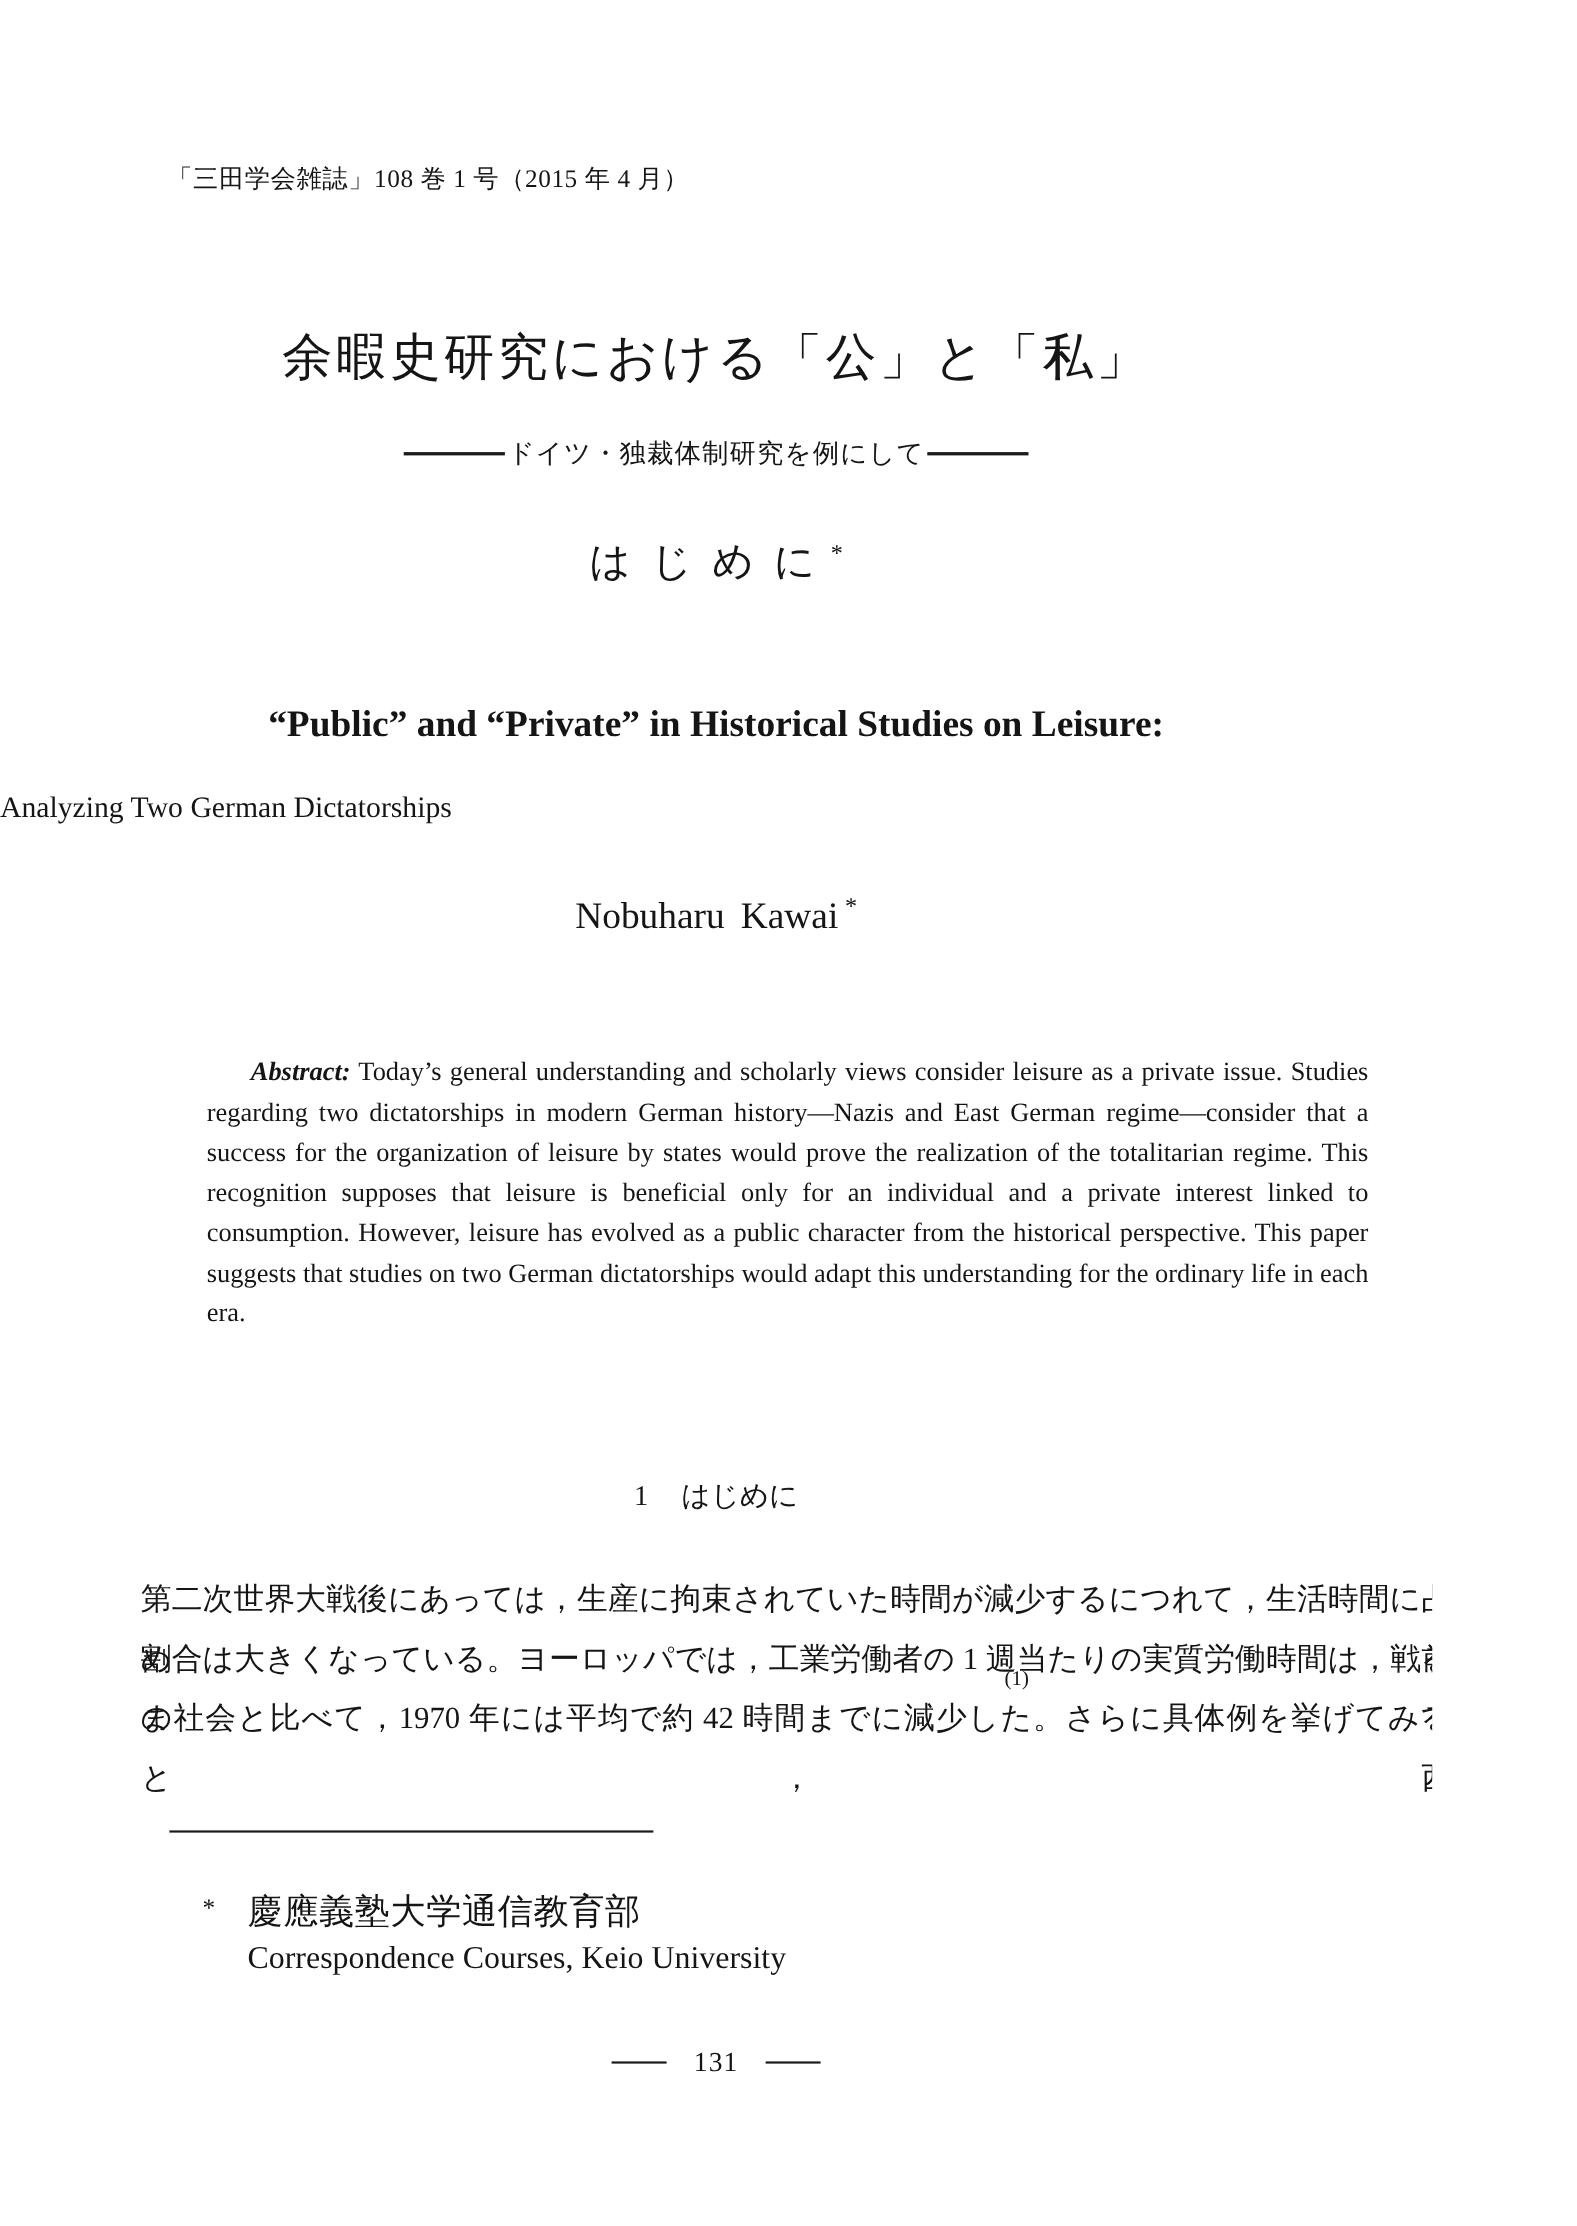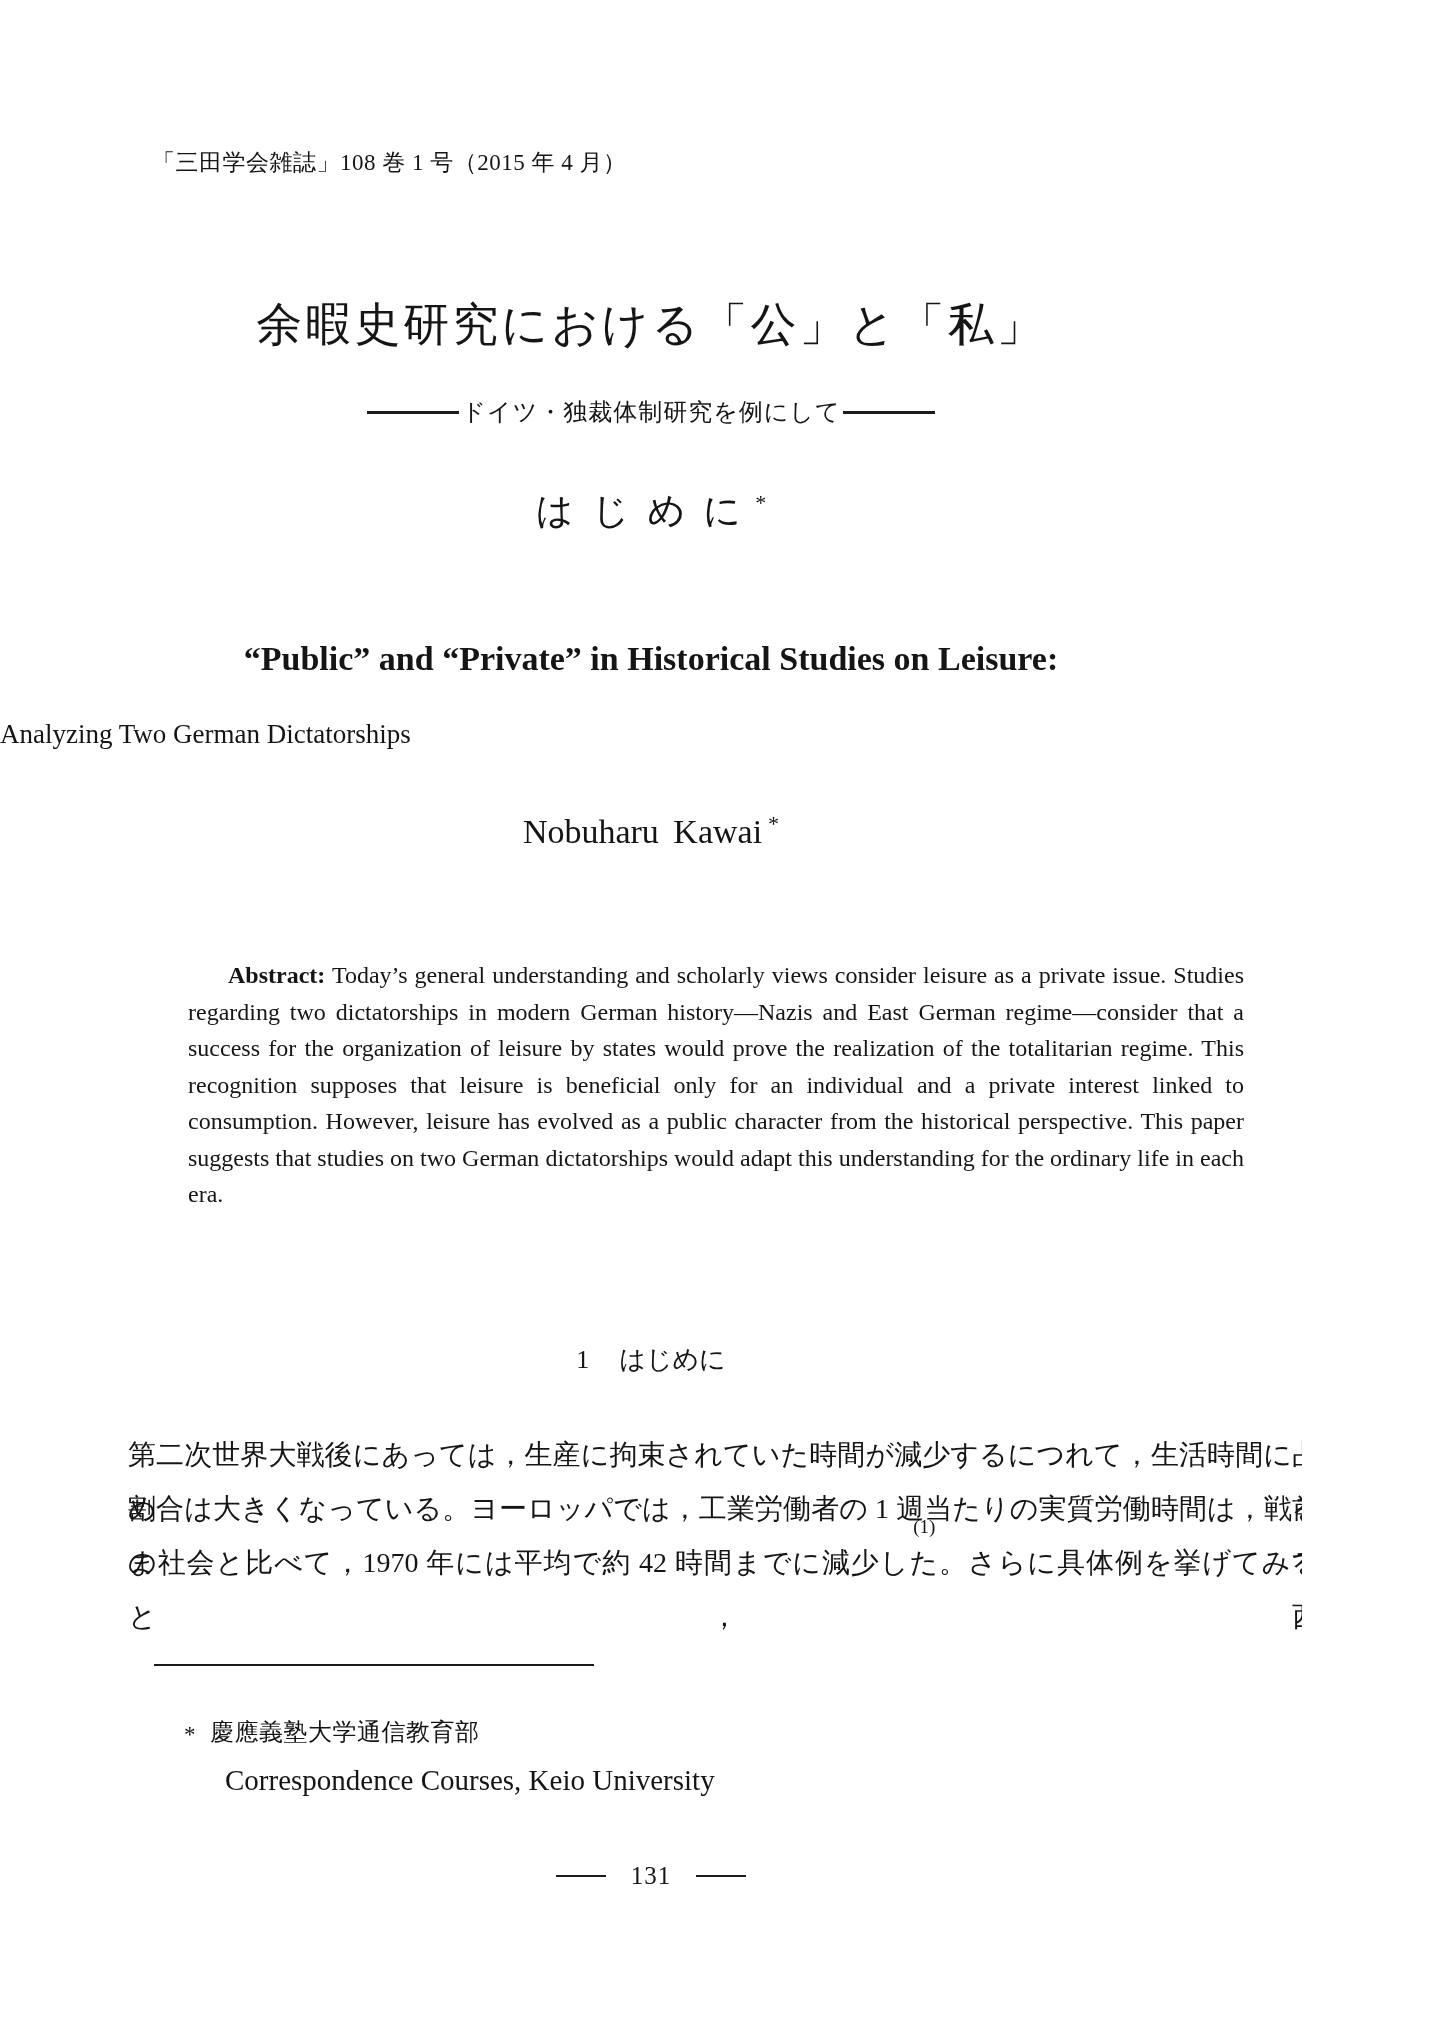--- a/index.html
+++ b/index.html
@@ -47,21 +47,21 @@
   }
   .author-en {
     position:absolute; left:0; top:811px; width:100%;
     text-align:center; font-size:34px; word-spacing:6px;
   }
   .abstract {
     position:absolute; left:188px; top:957px; width:1056px;
     font-size:24px; line-height:36.5px;
     text-align:justify; text-indent:40px;
   }
-  .abstract-label { font-weight:bold; }
+  .abstract-label { font-weight:bold;font-style:italic; }
   .section-heading {
     position:absolute; left:0; top:1342px; width:100%;
     text-align:center; font-size:26px;
   }
   .section-number { margin-right:30px; }
   .body-text {
     position:absolute; left:128px; top:1428px; width:1192px;
     font-size:28px;
   }
   .body-line {
@@ -72,21 +72,21 @@
   .note-anchor { position:relative; }
   .note-sup {
     position:absolute; top:-30px; left:50%; transform:translateX(-50%);
     font-size:19px; line-height:1; letter-spacing:0; white-space:nowrap;
   }
   .footnote-rule {
     position:absolute; left:154px; top:1664px; width:440px; height:2px;
     background:#1b1b1b;
   }
   .footnote-marker { position:absolute; left:184px; top:1722px; font-size:23px; }
-  .footnote-ja { position:absolute; left:210px; top:1716px; font-size:24px; letter-spacing:0.5px; }
+  .footnote-ja { position:absolute; left:225px; top:1716px; font-size:32px; letter-spacing:0.5px; }
   .footnote-en { position:absolute; left:225px; top:1764px; font-size:29px; }
   .page-footer {
     position:absolute; left:0; top:1826px; width:100%;
     text-align:center; font-size:25px;margin-top:36px;
   }
   .page-number { margin:0 22px; letter-spacing:1px; }
 </style>
 </head>
 <body>
 

